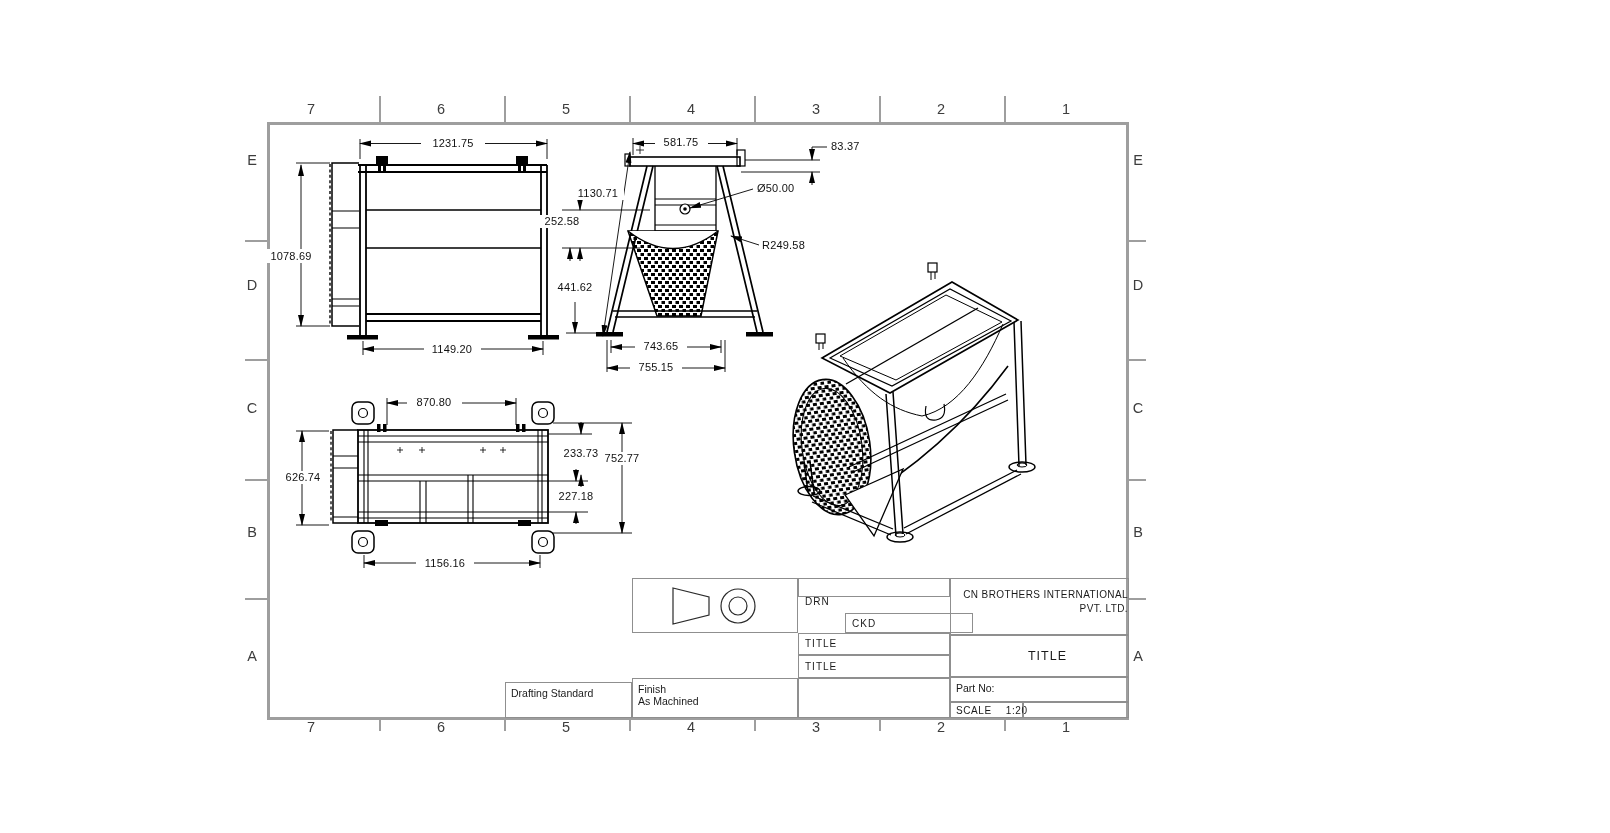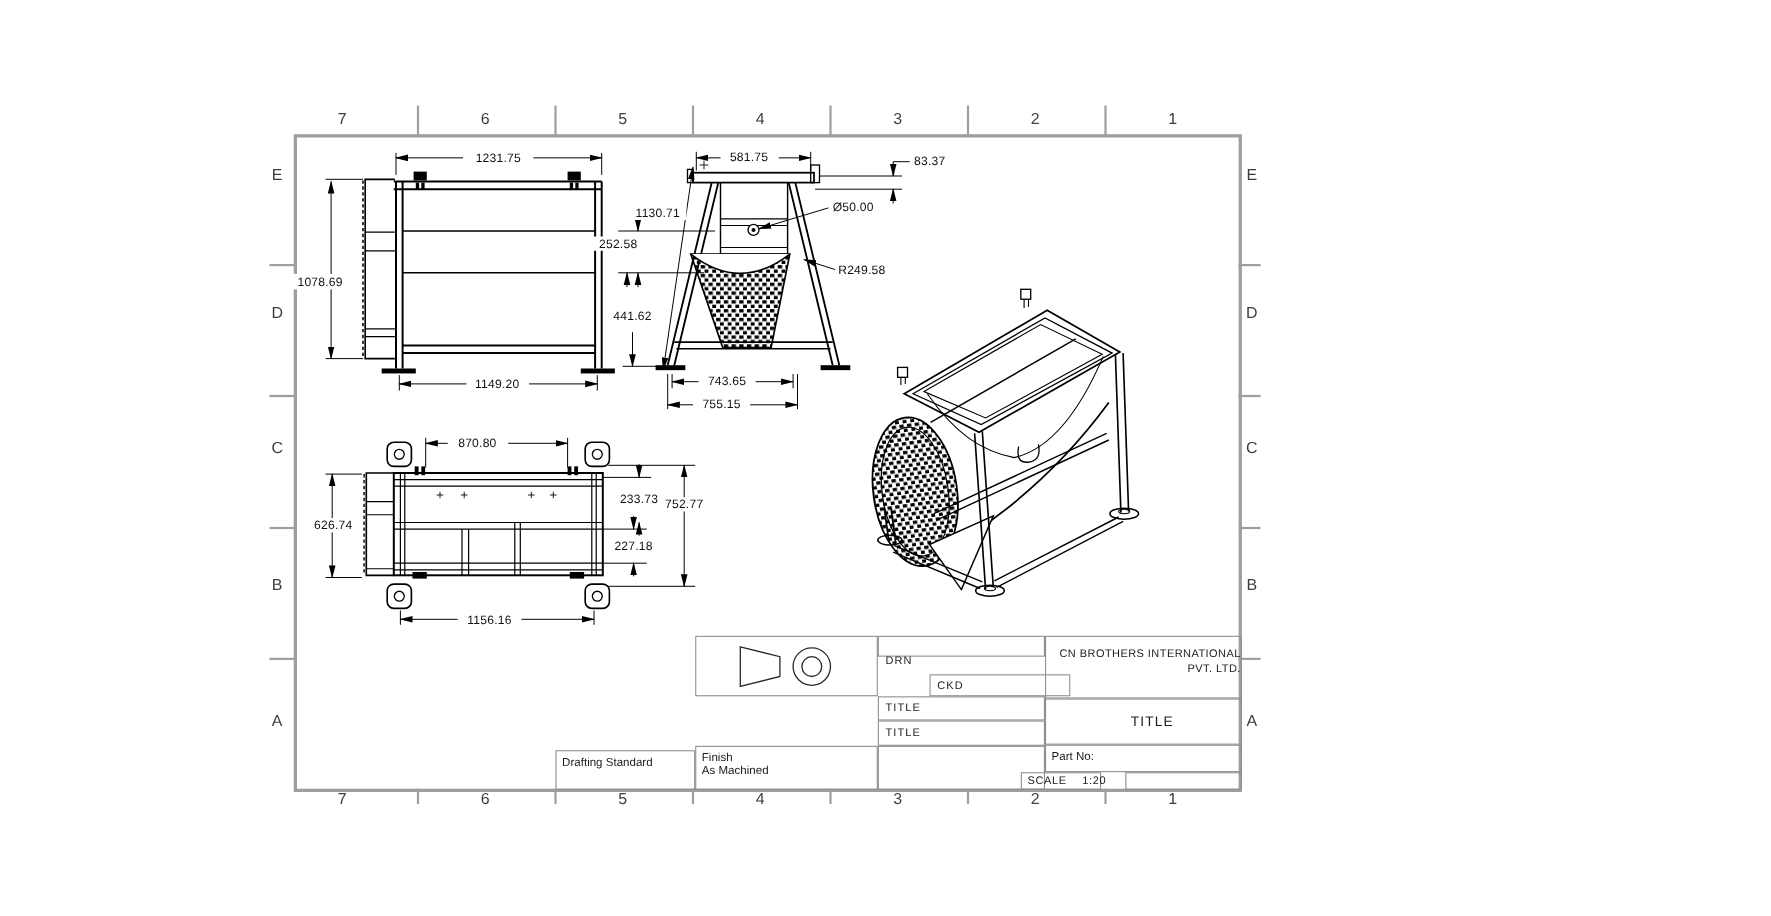--- a/index.html
+++ b/index.html
@@ -353,17 +353,17 @@
   <div class="cell appr" style="left:293px;top:55px;width:152px;height:22px;padding-top:4px;">TITLE</div>
   <div class="cell appr" style="left:293px;top:77px;width:152px;height:23px;padding-top:5px;">TITLE</div>
   <div class="cell" style="left:293px;top:100px;width:152px;height:40px;"></div>
 
   <div class="cell company" style="left:445px;top:0;width:179px;height:57px;">
     <div>CN BROTHERS INTERNATIONAL</div>
     <div>PVT. LTD.</div>
   </div>
   <div class="cell title-cell" style="left:445px;top:57px;width:179px;height:42px;padding-left:16px;">TITLE</div>
   <div class="cell small-lab" style="left:445px;top:99px;width:179px;height:25px;">Part No:</div>
-  <div class="cell scale-cell" style="left:423px;top:124px;width:73px;height:16px;text-align:right;">
+  <div class="cell scale-cell" style="left:445px;top:124px;width:73px;height:16px;text-align:right;">
     <span>SCALE</span><span class="scale-val">1:20</span>
   </div>
   <div class="cell" style="left:518px;top:124px;width:106px;height:16px;"></div>
 </div>
 
 </body></html>

